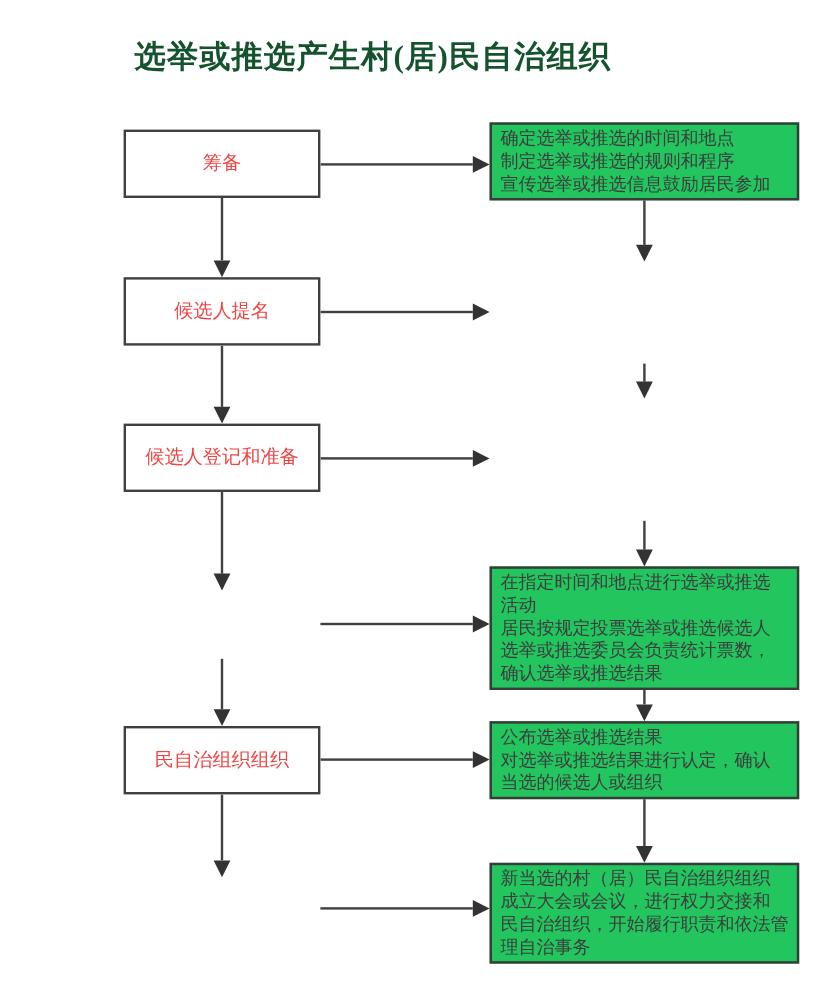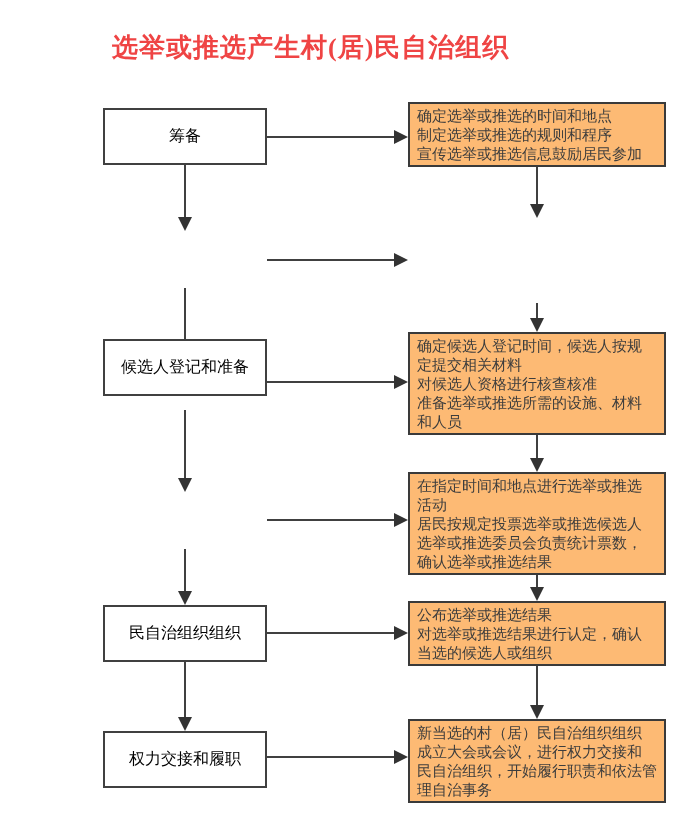--- a/index.html
+++ b/index.html
@@ -3,31 +3,31 @@
 <meta charset="utf-8">
 <style>
   html,body{margin:0;padding:0;background:#fff;}
   #canvas{
     position:relative;width:691px;height:840px;background:#ffffff;
     font-family:"Liberation Sans","DejaVu Sans",sans-serif;overflow:hidden;
   }
   .title{
     position:absolute;left:112px;top:30px;
     font-family:"Liberation Serif","DejaVu Serif",serif;
-    font-weight:bold;font-size:26px;color:#ef4444;letter-spacing:1px;white-space:nowrap;
+    font-weight:bold;font-size:26px;color:#14532d;letter-spacing:1px;white-space:nowrap;
   }
   .stepbox{
     position:absolute;left:103px;width:164px;height:57px;
     border:2px solid #404040;background:#fff;box-sizing:border-box;
     display:flex;align-items:center;justify-content:center;
-    font-size:16px;color:#000000;z-index:2;
+    font-size:16px;color:#ef4444;z-index:2;
   }
   .detailbox{
     position:absolute;left:408px;width:258px;
-    border:2px solid #3a3a3a;background:#fdba74;box-sizing:border-box;
+    border:2px solid #3a3a3a;background:#22c55e;box-sizing:border-box;
     padding:2px 7px;font-size:15px;line-height:19px;color:#3d3d3d;
     white-space:pre-line;z-index:2;
   }
   .vline{position:absolute;width:2px;background:#404040;z-index:1;}
   .hline{position:absolute;height:2px;background:#404040;z-index:1;}
   .arrow-down{
     position:absolute;width:0;height:0;z-index:1;
     border-left:7px solid transparent;border-right:7px solid transparent;
     border-top:14px solid #333333;
   }
@@ -40,38 +40,33 @@
 </head>
 <body>
 
 <div id="canvas">
 
   <div class="title">选举或推选产生村(居)民自治组织</div>
 
   <div class="stepbox" style="top:108px">
     <span>筹备</span>
   </div>
-  <div class="stepbox" style="top:339px">
+  <div class="stepbox" style="top:231px">
+    <span>候选人提名</span>
+  </div>
+  <div class="stepbox" style="top:353px">
     <span>候选人登记和准备</span>
   </div>
   <div class="stepbox" style="top:605px">
     <span>民自治组织组织</span>
   </div>
-  <div class="stepbox" style="top:731px">
-    <span>权力交接和履职</span>
-  </div>
 
   <div class="detailbox" style="top:102px">确定选举或推选的时间和地点
 制定选举或推选的规则和程序
 宣传选举或推选信息鼓励居民参加</div>
-  <div class="detailbox" style="top:332px">确定候选人登记时间，候选人按规
-定提交相关材料
-对候选人资格进行核查核准
-准备选举或推选所需的设施、材料
-和人员</div>
   <div class="detailbox" style="top:472px">在指定时间和地点进行选举或推选
 活动
 居民按规定投票选举或推选候选人
 选举或推选委员会负责统计票数，
 确认选举或推选结果</div>
   <div class="detailbox" style="top:601px">公布选举或推选结果
 对选举或推选结果进行认定，确认
 当选的候选人或组织</div>
   <div class="detailbox" style="top:719px">新当选的村（居）民自治组织组织
 成立大会或会议，进行权力交接和

